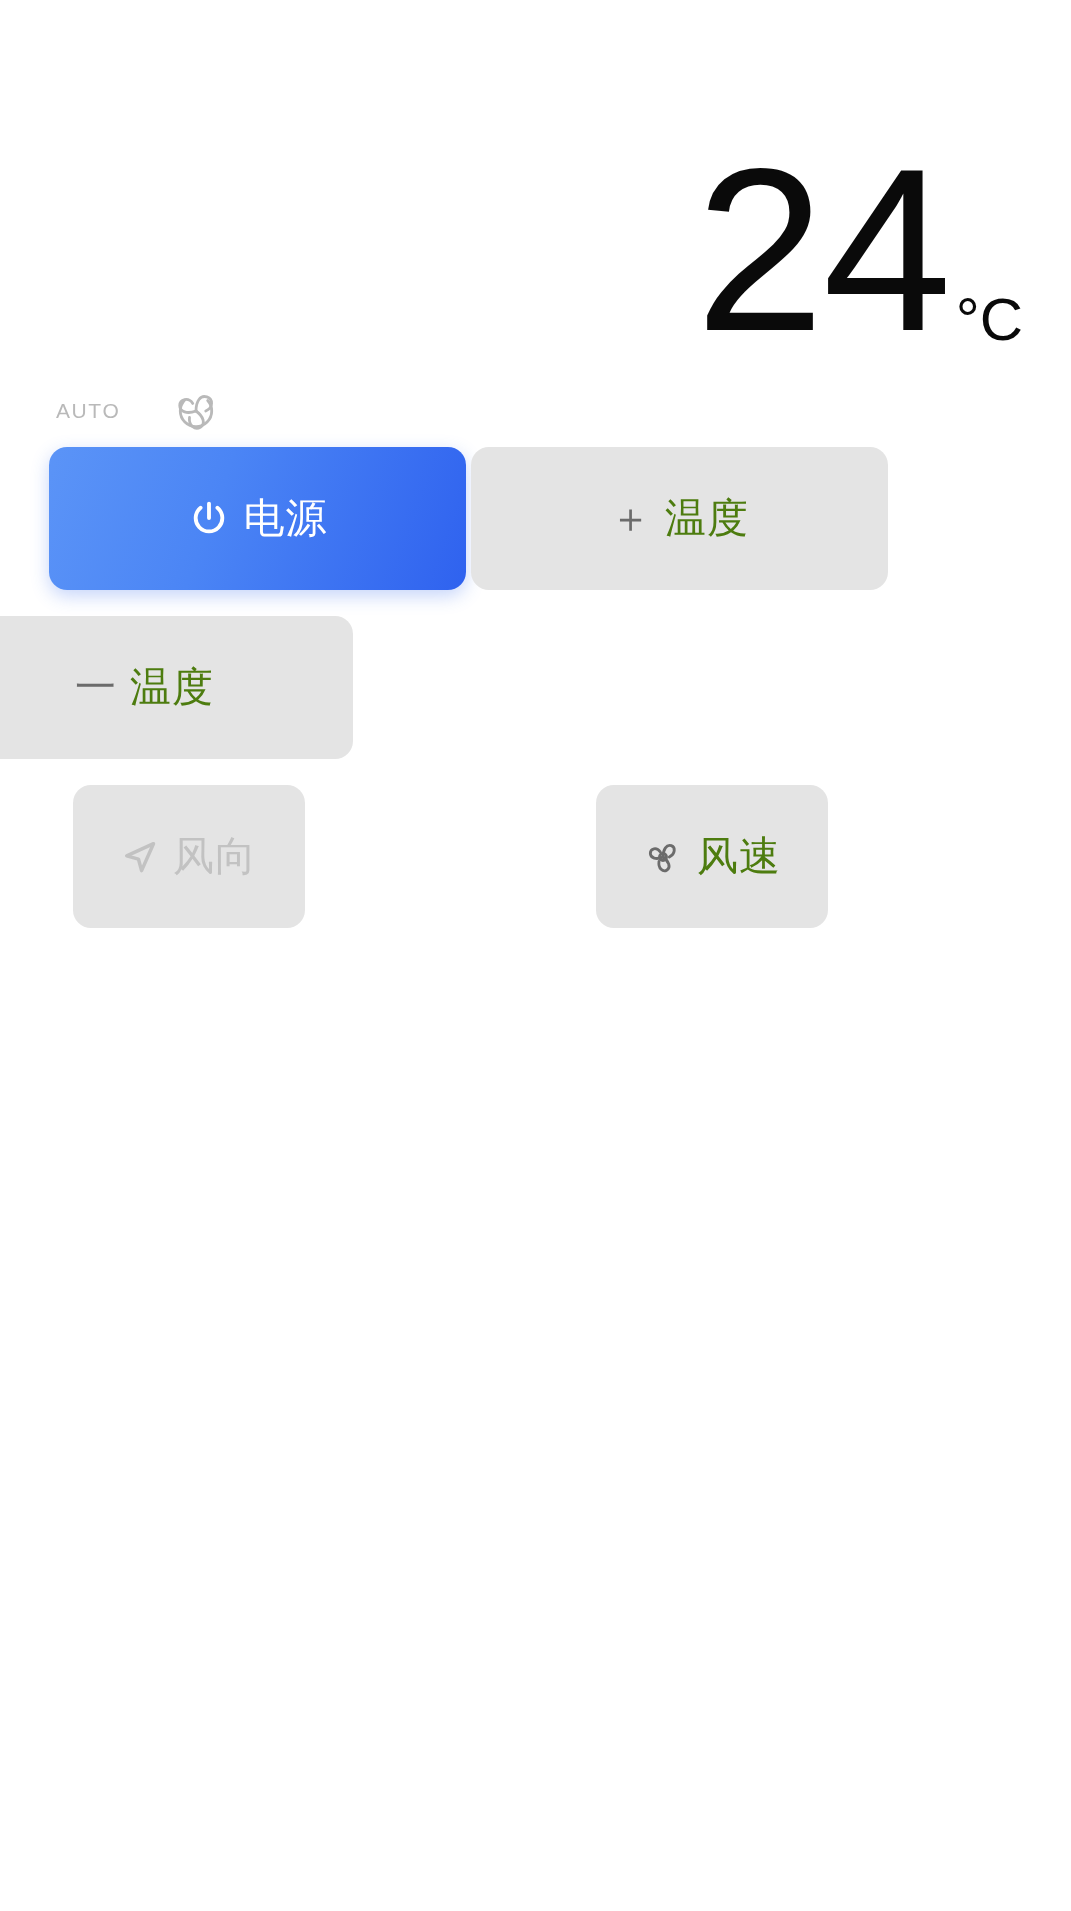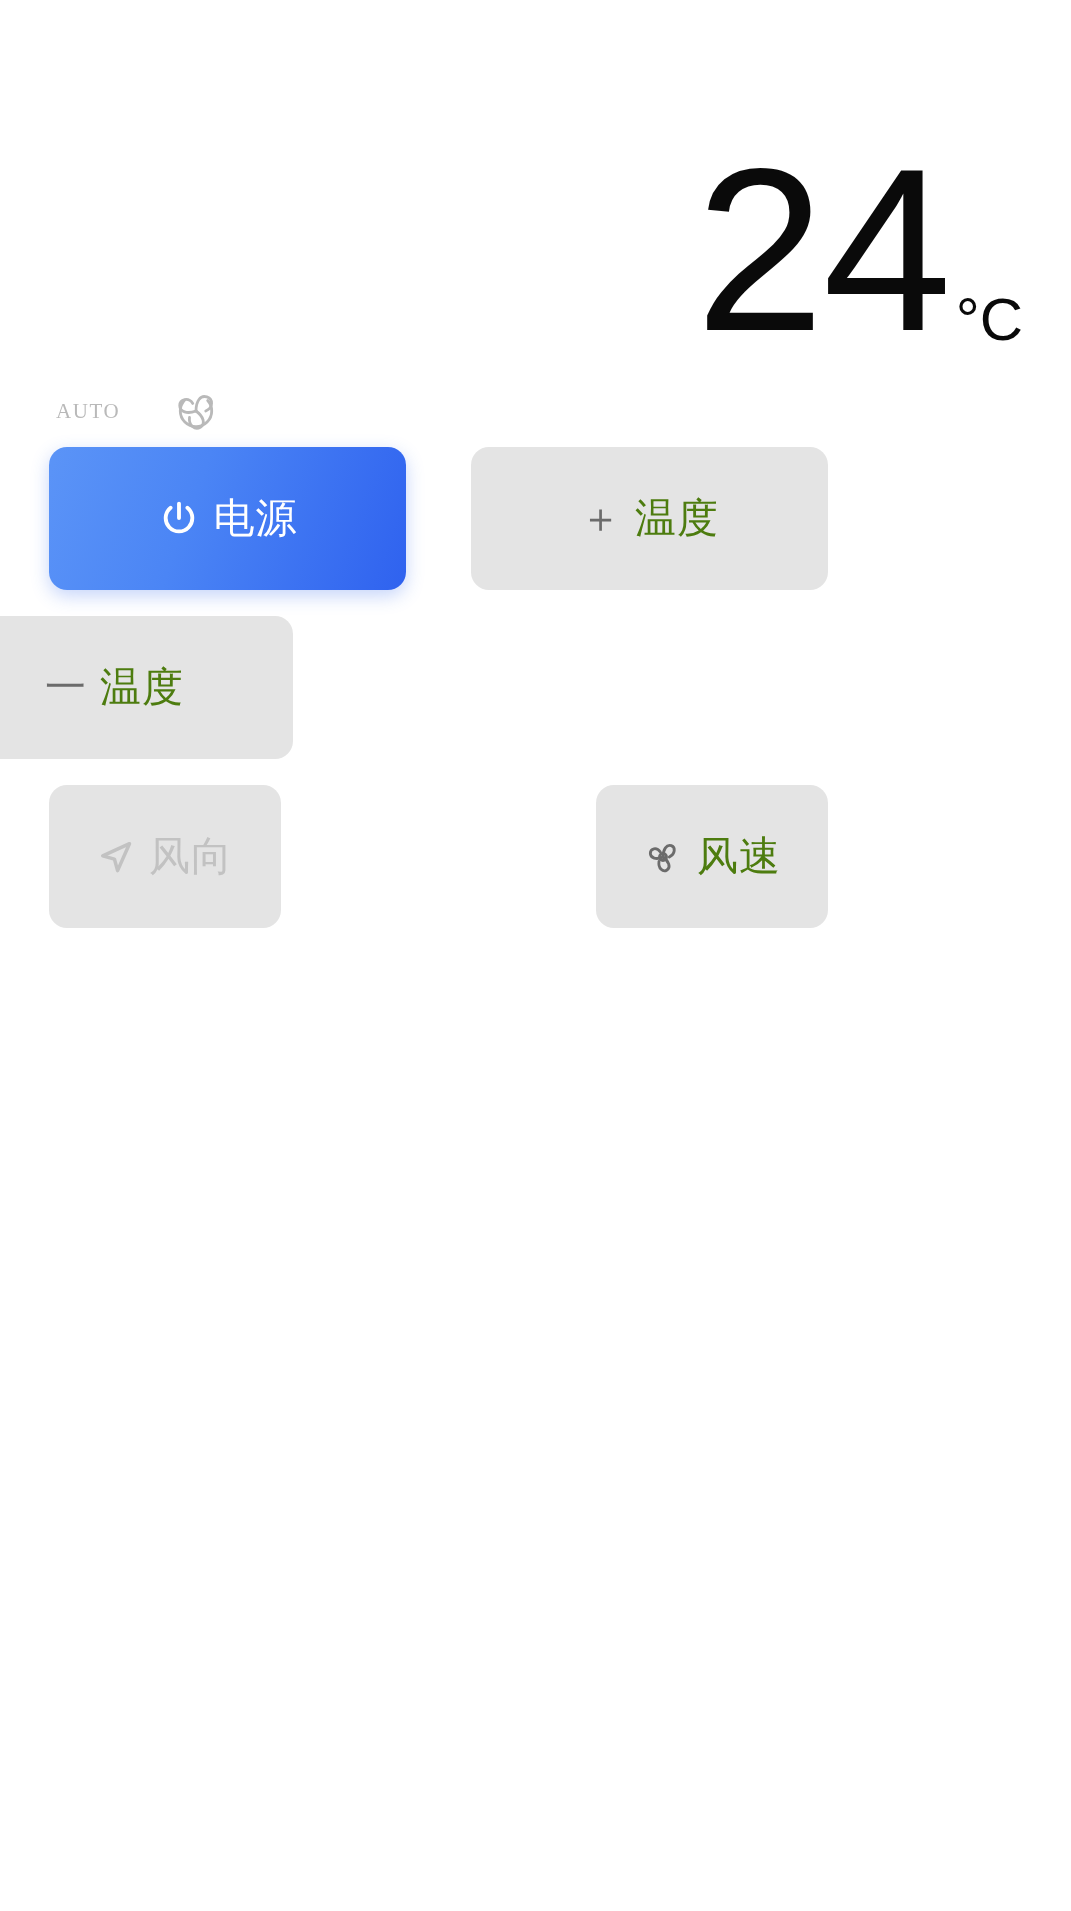--- a/index.html
+++ b/index.html
@@ -62,21 +62,20 @@
     margin-left:6px;
   }
 
   
   .status-row {
     position:absolute;
     left:56px; top:385px;
     display:flex;
     align-items:center;
     gap:50px;
-    font-family:Liberation Serif, serif;
   }
   .status-auto {
     font-size:21px;
     letter-spacing:1.6px;
     color:#b9b9b9;
     font-weight:500;
   }
   .status-fan-icon { width:52px; height:52px; display:block; }
 
   
@@ -95,22 +94,22 @@
   .btn {
     height:143px;
     border-radius:18px;
     display:flex;
     align-items:center;
     justify-content:center;
     gap:14px;
     cursor:pointer;
     user-select:none;
   }
-  .btn-wide   { width:357px; }
-  .btn-narrow { width:232px; }
+  .btn-wide   { width:417px; }
+  .btn-narrow { width:232px;margin-left:24px; }
 
   .btn-grey {
     background:#e4e4e4;
     color:#6b6b6b;
   }
   .btn-grey .btn-label { color:#4d7c0f; }
   .btn-grey .ico       { stroke:#6b6b6b; }
 
   .btn-disabled {
     background:#e4e4e4;

